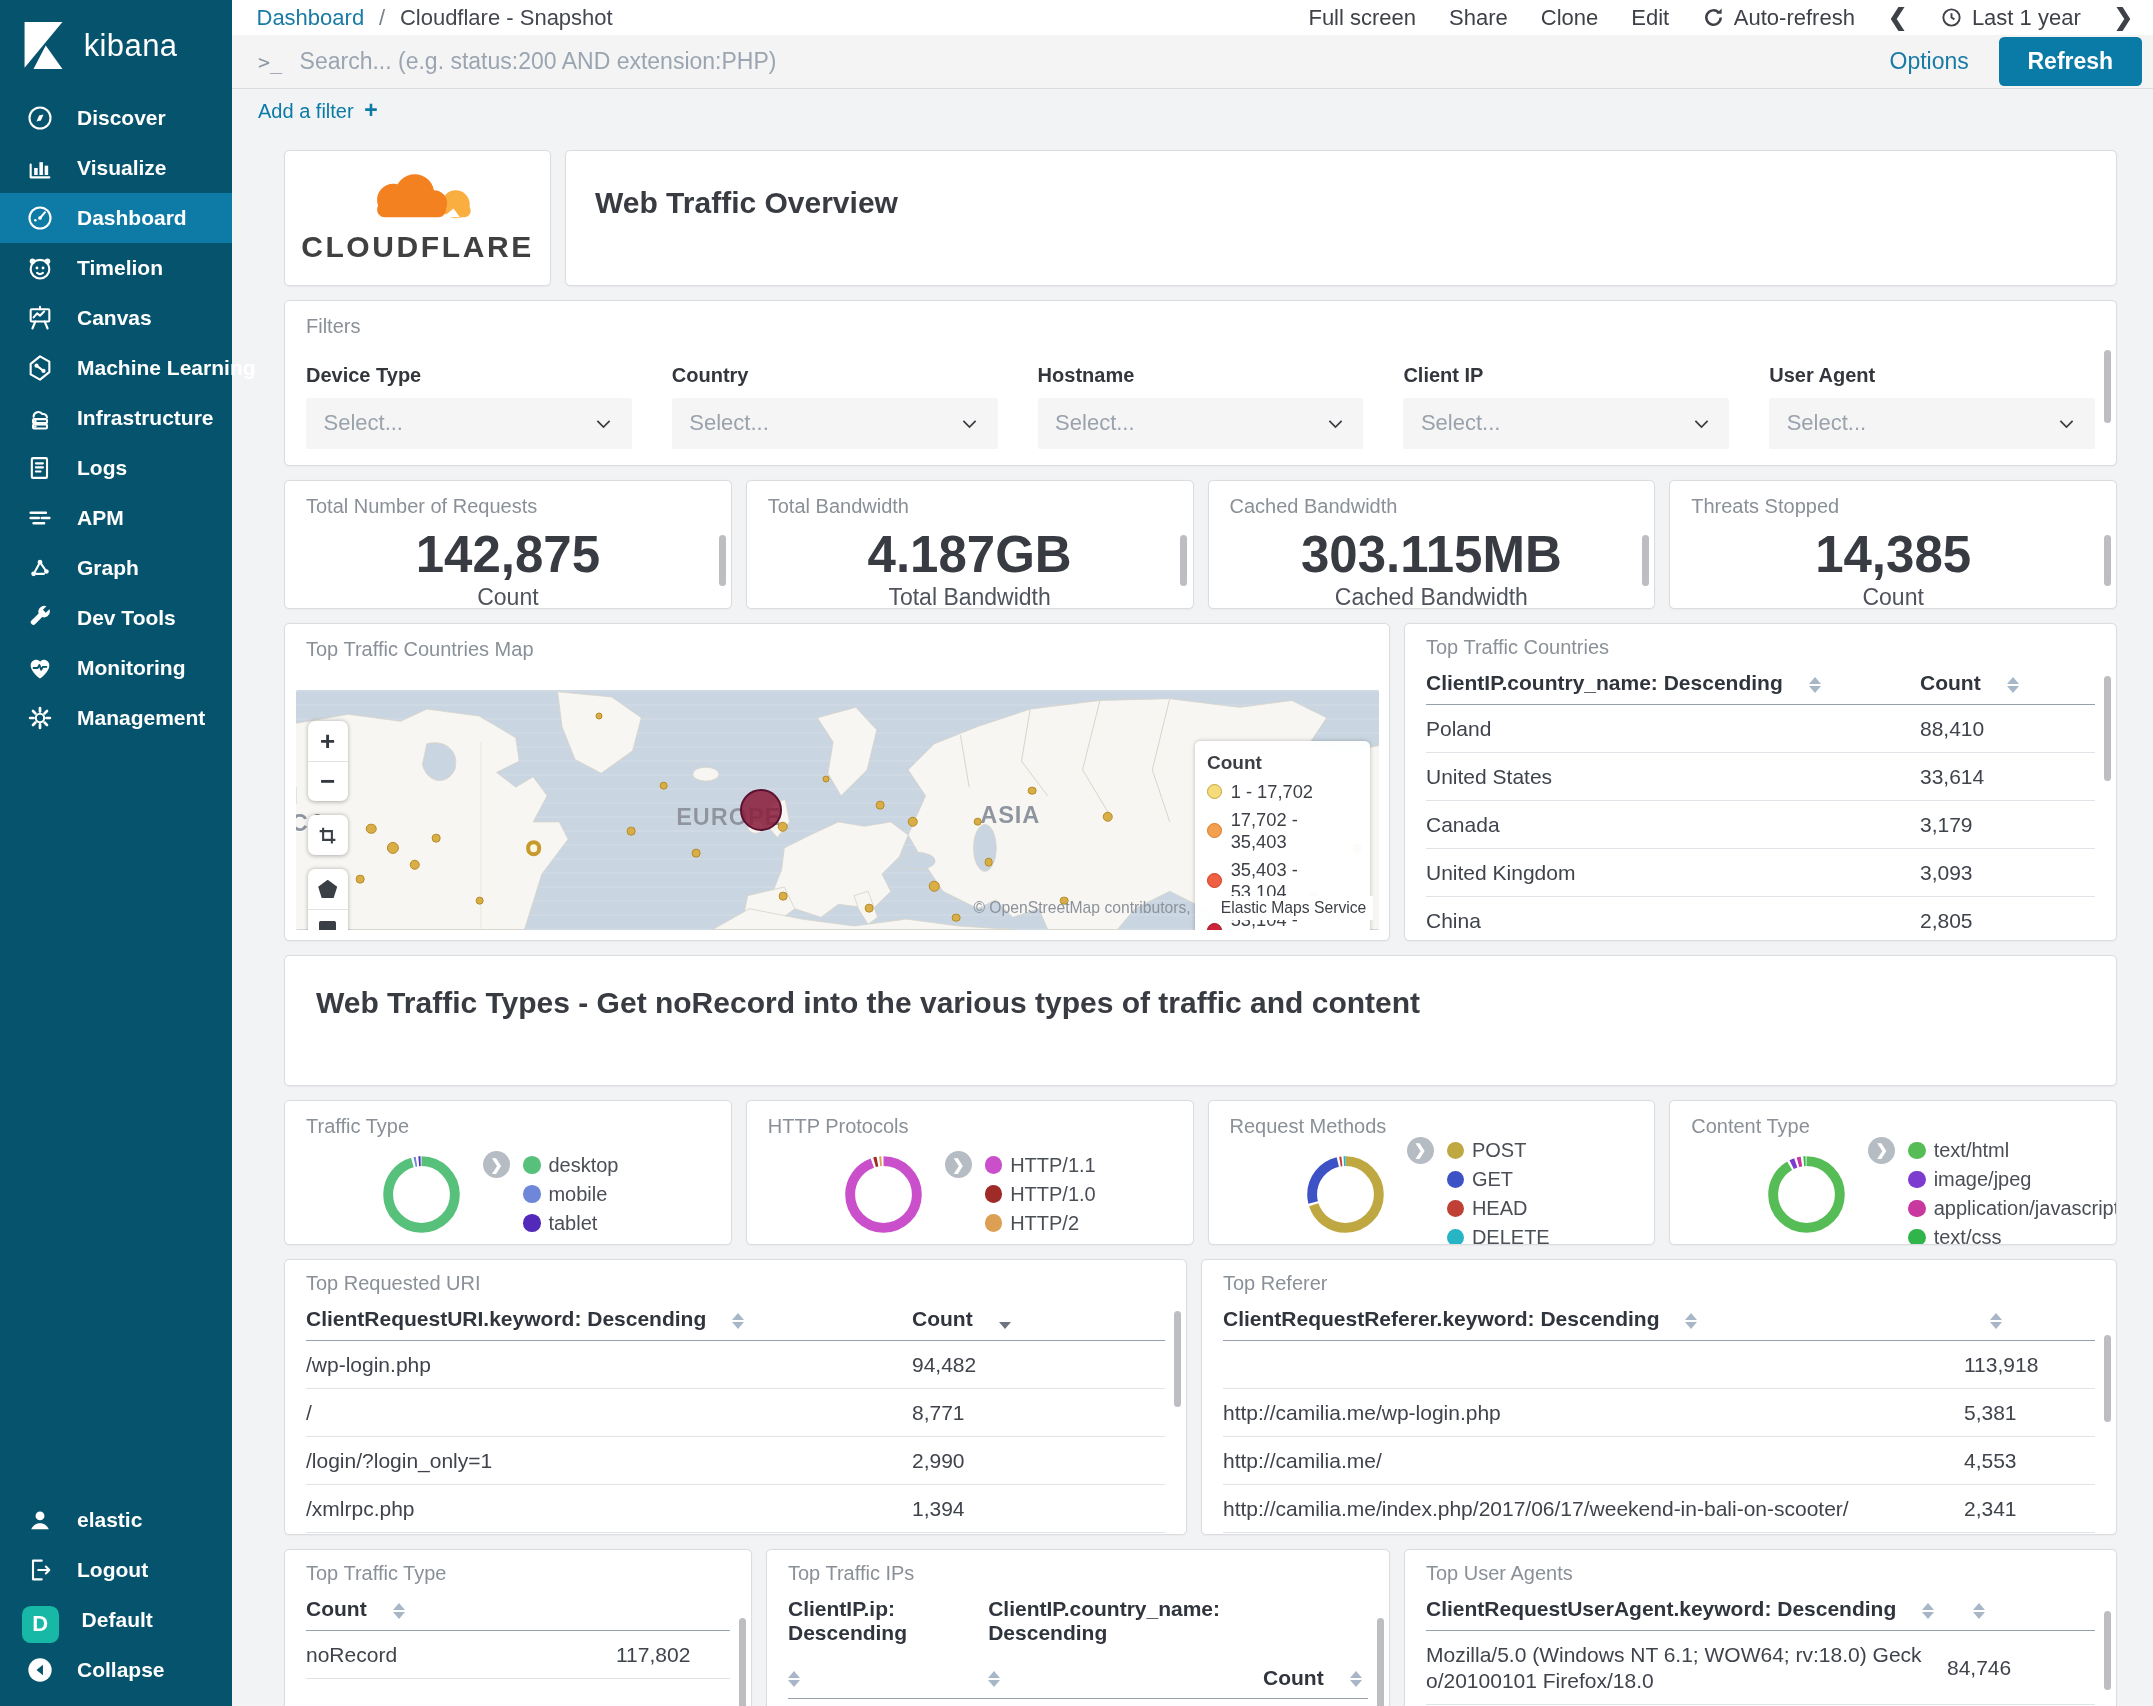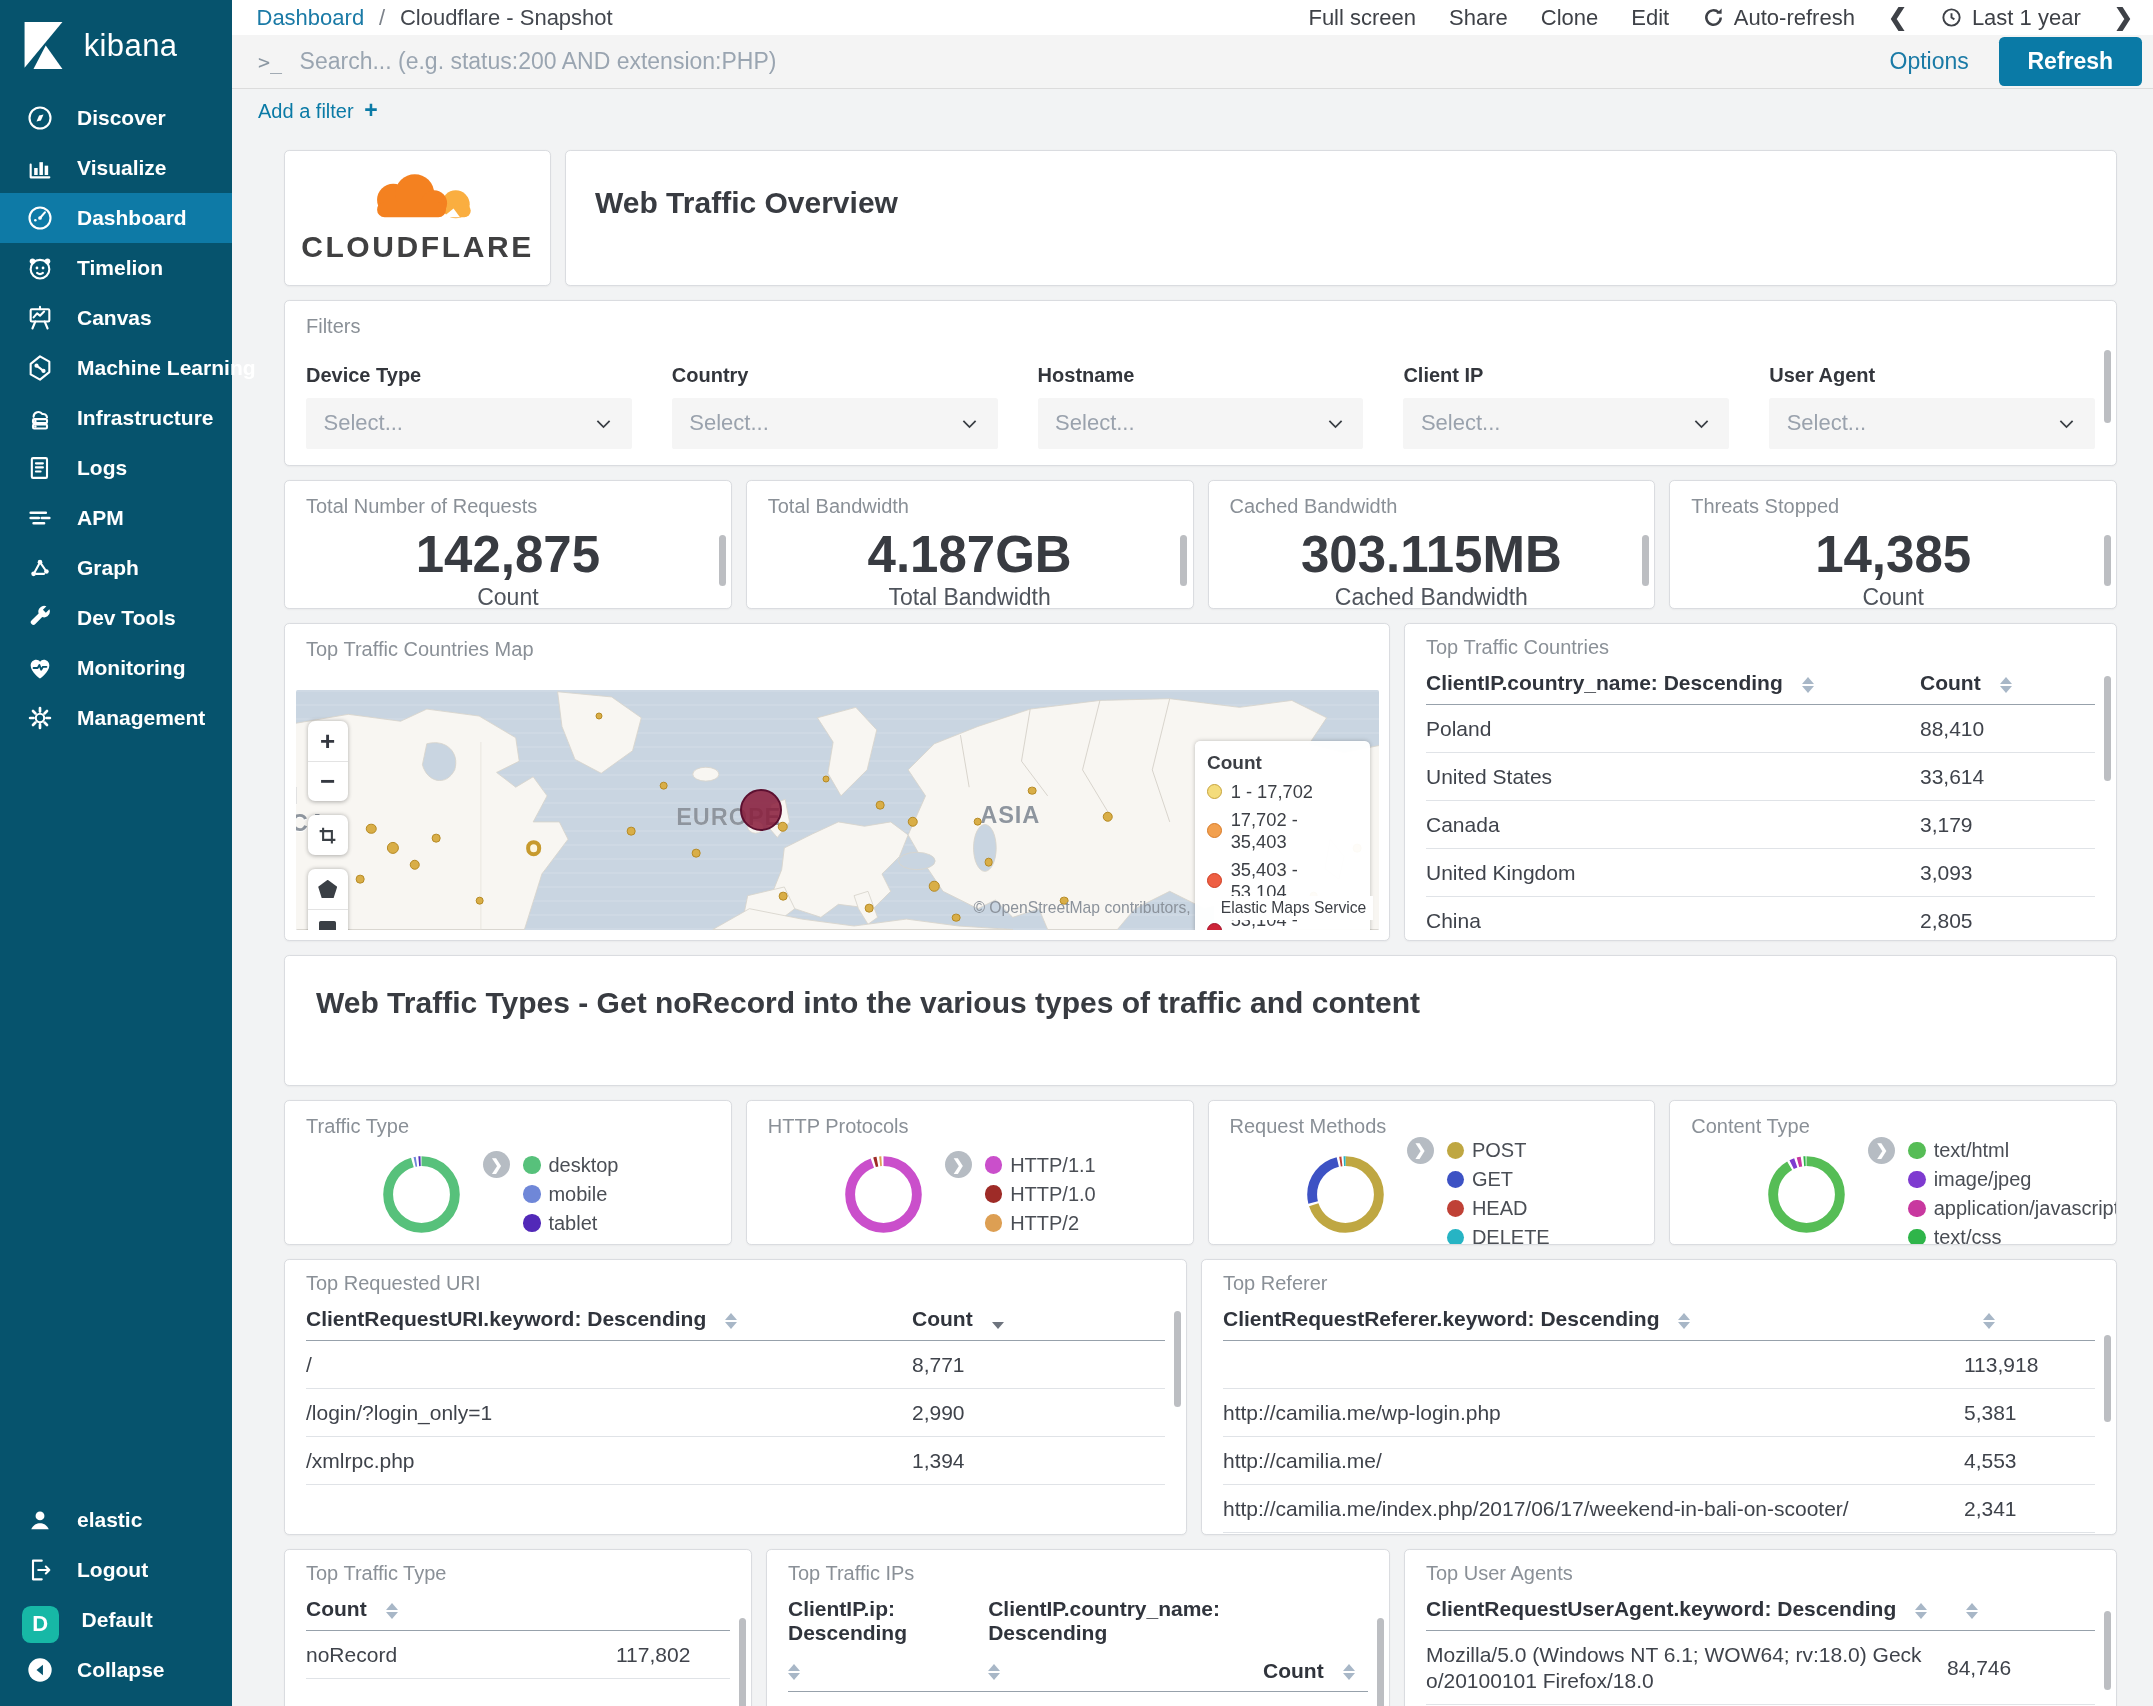--- a/index.html
+++ b/index.html
@@ -112,21 +112,21 @@
   .lg-item { display:flex; align-items:center; gap:8.7px; font-size:18.3px; color:#3c3f45; margin:6.1px 0; }
   .lg-dot { width:15px; height:15px; border-radius:50%; flex:0 0 15px; }
   .map-attrib { position:absolute; right:5.2px; bottom:10px; font-size:15.7px; color:#8b929b; display:flex; gap:23px;
     align-items:center; }
   .map-attrib .attrib-chip { background:#fff; color:#3c3f45; padding:2.6px 7px; }
 
   
   .ktable { margin-top:12.2px; }
   .thead, .trow { display:grid; grid-template-columns:var(--cols); column-gap:12.2px; align-items:end; }
   .thead { border-bottom:1.7px solid #97a1ab; padding-bottom:8.7px; }
-  .hcell { font-size:21px; font-weight:700; color:#30343c; display:flex; align-items:flex-end; gap:19px; flex-wrap:wrap; }
+  .hcell { font-size:21px; font-weight:700; color:#30343c; display:flex; align-items:flex-end; gap:26px; flex-wrap:wrap; }
   .trow { border-bottom:1.7px solid #e0e3e7; align-items:center; }
   .tcell { font-size:21px; color:#3f434b; padding:10.5px 0; line-height:26px; word-break:break-all; }
   .scar { display:inline-flex; flex-direction:column; gap:1.7px; margin-bottom:2.6px; }
   .car-up { width:0; height:0; border-left:6.1px solid transparent; border-right:6.1px solid transparent;
     border-bottom:7px solid #a8b7c7; }
   .car-down { width:0; height:0; border-left:6.1px solid transparent; border-right:6.1px solid transparent;
     border-top:7px solid #a8b7c7; }
   .scar.desc .car-down { border-top-color:#6e747e; }
 
   
@@ -758,20 +758,24 @@
                 </span>
               </span>
               <span class="hcell">
                 <span>Count</span>
                 <span class="scar desc">
                   <span class="car-down"></span>
                 </span>
               </span>
             </div>
             <div class="trow">
+              <span class="tcell">/wp-login.php</span>
+              <span class="tcell">94,482</span>
+            </div>
+            <div class="trow">
               <span class="tcell">/</span>
               <span class="tcell">8,771</span>
             </div>
             <div class="trow">
               <span class="tcell">/login/?login_only=1</span>
               <span class="tcell">2,990</span>
             </div>
             <div class="trow">
               <span class="tcell">/xmlrpc.php</span>
               <span class="tcell">1,394</span>

